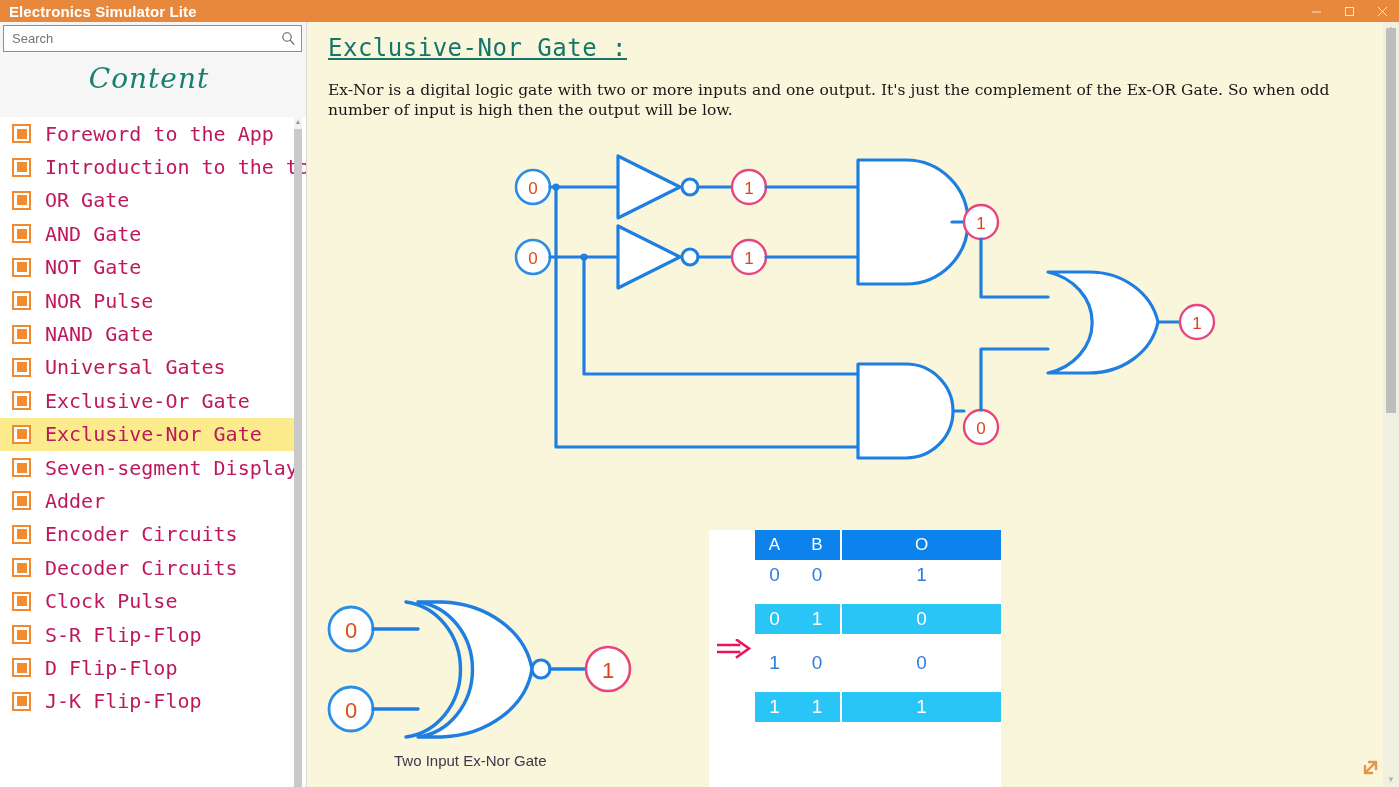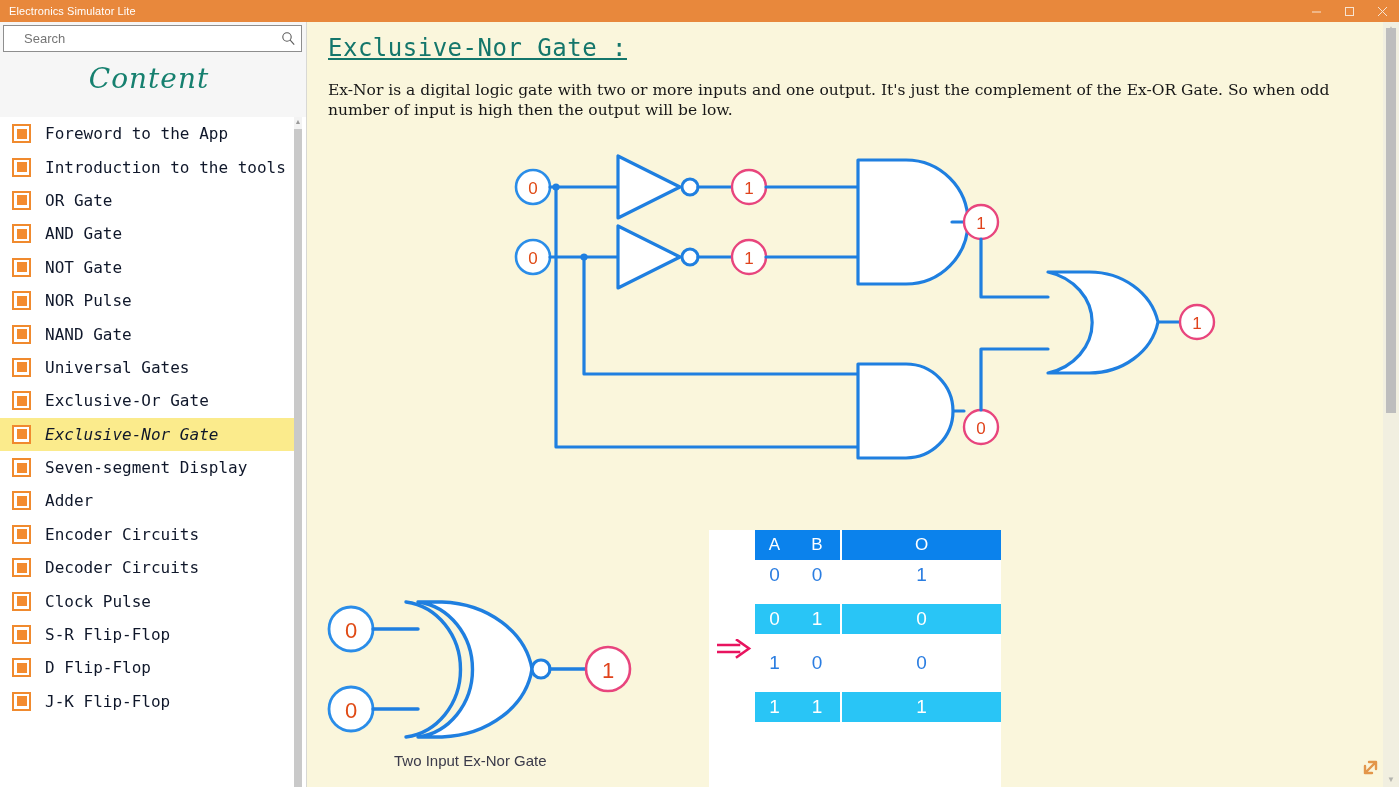--- a/index.html
+++ b/index.html
@@ -17,23 +17,24 @@
   }
 
   
   .titlebar {
     position: absolute; top: 0; left: 0;
     width: 1399px; height: 22px;
     background: #e8883c;
     display: flex; align-items: center;
   }
   .titlebar-text {
-    font-size: 11px; color: #ffffff;
+    font-size: 15px; color: #ffffff;
     padding-left: 9px; letter-spacing: 0.1px;
     white-space: nowrap;
+    font-weight: bold;
   }
   .win-controls {
     position: absolute; right: 0; top: 0;
     height: 22px; display: flex;
   }
   .win-btn {
     width: 33px; height: 22px;
     display: flex; align-items: center; justify-content: center;
     color: #f7e8d8; font-size: 12px; line-height: 1;
   }
@@ -51,21 +52,21 @@
     position: relative;
     margin: 0; width: 307px; height: 32px;
     background: #f6f6f6;
     padding: 3px 5px 3px 3px;
   }
   .search-box {
     position: relative;
     width: 299px; height: 27px;
     border: 1px solid #8e8e8e;
     background: #ffffff;
-    display: flex; align-items: center; padding-left: 12px;
+    display: flex; align-items: center;
   }
   .search-input {
     border: 0; outline: 0;
     flex: 1; height: 25px;
     padding: 0 8px;
     font-family: "Liberation Sans", sans-serif;
     font-size: 13px; color: #333;
     background: transparent;
   }
   .search-input::placeholder { color: #757575; }
@@ -89,38 +90,38 @@
     overflow: hidden;
     background: #ffffff;
   }
   .list-inner { width: 296px; }
   .list-item {
     display: flex; align-items: center;
     height: 33.4px;
     padding-left: 12px;
     cursor: default;
   }
-  .list-item.selected { background: #fbeb8c; font-style: italic; }
+  .list-item.selected { background: #fbeb8c; }
   .item-icon {
     width: 19px; height: 19px;
     border: 2px solid #f08a2e;
     background: #ffffff;
     display: flex; align-items: center; justify-content: center;
     flex: 0 0 auto;
   }
   .item-icon i {
     display: block;
     width: 10px; height: 10px;
     background: #f38b2f;
   }
   .item-label {
     margin-left: 14px;
     font-family: "DejaVu Sans Mono", monospace;
-    font-size: 16px;
-    color: #0f172a;
+    font-size: 20px;
+    color: #be185d;
     white-space: nowrap;
   }
   
   .sb-scroll {
     position: absolute; top: 95px; right: 4px;
     width: 8px; height: 692px;
     background: #f3f3f3;
   }
   .sb-scroll .arrow-up, .sb-scroll .arrow-dn {
     position: absolute; left: 0; width: 8px; height: 10px;

